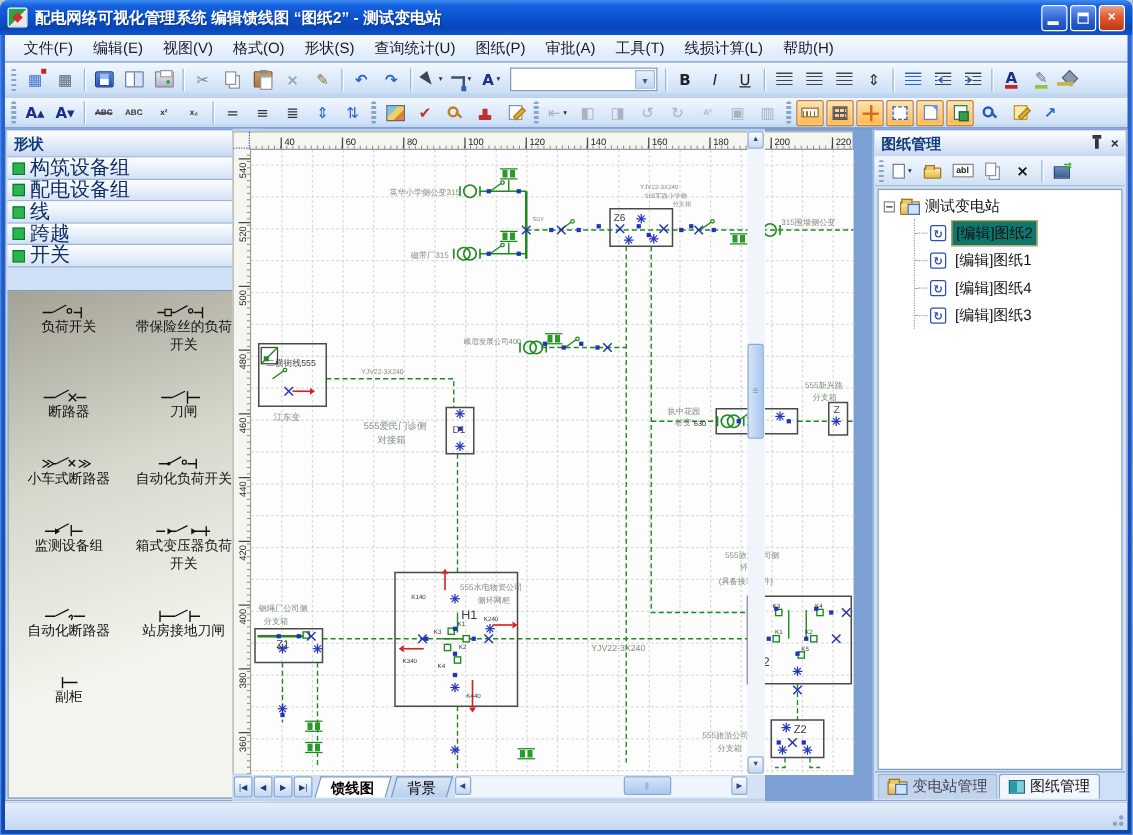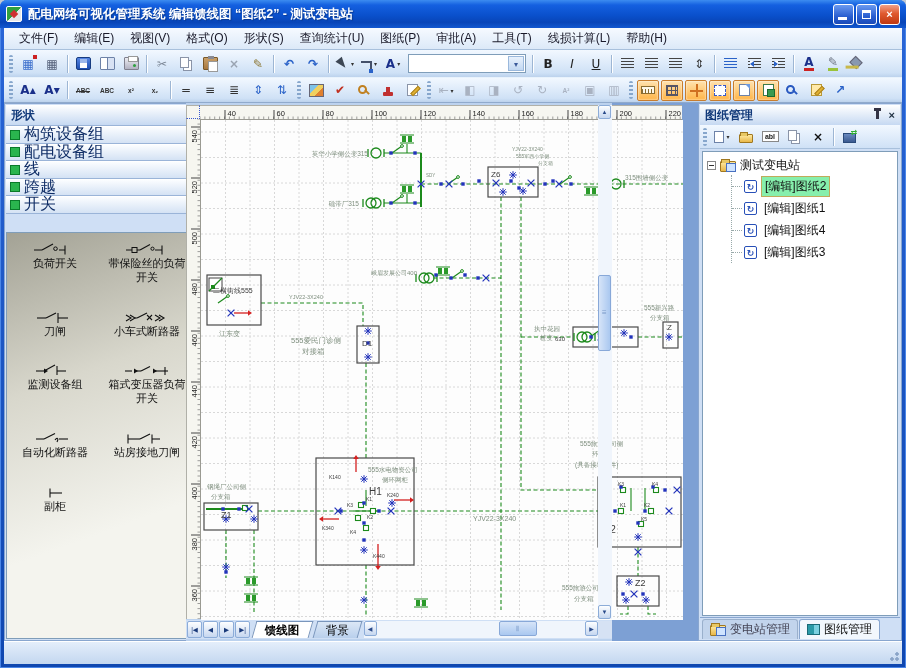--- a/index.html
+++ b/index.html
@@ -94,21 +94,21 @@
   #shapes-title{font-size:12px;font-weight:bold;color:#123a7a;flex:1;}
   .xclose{color:#234;font-size:11px;font-weight:bold;line-height:1;}
   #shape-cats{position:absolute;left:1px;top:22px;right:1px;}
   .cat{height:17.5px;background:linear-gradient(#fbfdff,#d4e2f4);border-bottom:1px solid #9ab4d8;border-top:1px solid #fff;display:flex;align-items:center;padding:0 4px;gap:4px;}
   .cat-ic{width:10px;height:10px;border:1px solid #0a7a2a;background-image:linear-gradient(#2ab54e,#2ab54e),repeating-linear-gradient(#0a7a2a 0 1px,transparent 1px 3px),repeating-linear-gradient(90deg,#0a7a2a 0 1px,transparent 1px 3px);background-color:#7fe09a;flex:none;}
   .cat-label{font-size:16px;color:#0f2d66;}
   #stencil{position:absolute;left:1px;top:128px;right:1px;bottom:1px;background:linear-gradient(160deg,#a3a295 0%,#d8d7cc 35%,#f4f4ee 70%);border:1px solid #7f9db9;overflow:hidden;}
   #stencil-grid{position:absolute;left:2px;top:4px;right:16px;display:grid;grid-template-columns:1fr 1fr;row-gap:20px;}
   .shape{display:flex;flex-direction:column;align-items:center;padding-top:4px;}
   .shape svg{display:block;}
-  .shape-label{font-size:11px;color:#111;text-align:center;line-height:1.25;max-width:82px;}
+  .shape-label{font-size:11px;color:#111;text-align:center;line-height:1.25;max-width:82px;font-family:Liberation Mono, monospace;}
   .vsb{position:absolute;right:1px;top:1px;bottom:1px;width:14px;background:#f0f5fc;border-left:1px solid #c0d0e8;}
   .sbarrow{position:absolute;left:0;width:13px;height:14px;background:linear-gradient(#fdfeff,#c6d7f0);border:1px solid #8cacd8;border-radius:2px;color:#2a4a8a;font-size:6px;display:flex;align-items:center;justify-content:center;}
   .sbthumb{position:absolute;left:0;width:13px;background:linear-gradient(90deg,#d6e4f8,#aac8f0);border:1px solid #88a8d8;border-radius:2px;}
   .sbthumb::after{content:"≡";color:#7a9ac8;font-size:8px;position:absolute;left:3px;top:50%;transform:translateY(-55%);}
   
   #canvas{position:absolute;left:182px;top:0;width:426px;height:538px;background:#bcd2ee;}
   #ruler-corner{position:absolute;left:0;top:2px;width:14px;height:14px;background:#f6f6f0;border:1px solid #b0b0a8;border-right:1px dotted #3a5ad0;border-bottom:1px dotted #3a5ad0;}
   #ruler-top{position:absolute;left:14px;top:2px;width:482px;height:14px;background:#f6f6f0;border-top:1px solid #b0b0a8;}
   #ruler-left{position:absolute;left:0;top:16px;width:14px;height:500px;background:#f6f6f0;border-left:1px solid #b0b0a8;}
   #draw{position:absolute;left:14px;top:16px;width:482px;height:500px;background:#fdfdfd;border:1px solid #9a9a92;}
@@ -131,21 +131,21 @@
   .ci-pin::before{content:"";position:absolute;left:-2px;top:-3px;width:7px;height:3px;background:#334;}
   #rp-toolbar{position:absolute;left:1px;top:21px;right:1px;height:24px;background:linear-gradient(#f2f8ff,#cfe1f6);border-bottom:1px solid #a8c0dc;display:flex;align-items:center;}
   #rp-tree{position:absolute;left:3px;top:47px;right:3px;bottom:24px;background:#fff;border:1px solid #7f9db9;overflow:hidden;padding:3px 0 0 4px;}
   .troot{display:flex;align-items:center;gap:4px;height:20px;font-size:12px;color:#111;}
   .expbox{width:9px;height:9px;border:1px solid #888;background:#fff;position:relative;flex:none;}
   .expbox::after{content:"";position:absolute;left:1px;top:3px;width:5px;height:1px;background:#333;}
   .tkids{margin-left:24px;border-left:1px dotted #9aa;padding-left:0;}
   .trow{display:flex;align-items:center;gap:4px;height:22px;font-size:12px;color:#111;position:relative;padding-left:12px;}
   .trow::before{content:"";position:absolute;left:0;top:11px;width:10px;border-top:1px dotted #9aa;}
   .trow .lbl{padding:1px 3px;}
-  .trow.sel .lbl{background:#86efac;border:1px solid #c0aa5a;}
+  .trow.sel .lbl{background:#0f766e;border:1px solid #c0aa5a;}
   .sheet-ic{width:13px;height:13px;background:#fff;border:1px solid #2850b8;border-radius:2px;position:relative;flex:none;color:#2850b8;font-size:9px;font-weight:bold;text-align:center;line-height:12px;}
   .folder-ic{width:16px;height:11px;background:linear-gradient(#ffe9a0,#e8b84a);border:1px solid #a07820;border-radius:1px;position:relative;flex:none;margin-top:2px;}
   .folder-ic::before{content:"";position:absolute;left:0;top:-3px;width:7px;height:3px;background:#e8c864;border:1px solid #a07820;border-bottom:none;}
   .folder-ic::after{content:"";position:absolute;right:-1px;bottom:-1px;width:8px;height:7px;background:#cfe4ff;border:1px solid #4870c0;}
   #rp-tabs{position:absolute;left:1px;bottom:1px;right:1px;height:22px;background:#cfdff5;border-top:1px solid #89a6cf;display:flex;align-items:flex-end;padding-left:2px;gap:1px;}
   .rtab{height:20px;display:flex;align-items:center;gap:4px;padding:0 7px;font-size:12px;border:1px solid #89a6cf;border-bottom:none;border-radius:3px 3px 0 0;}
   .rtab.active{background:#f2f7fd;color:#111;}
   .rtab.inactive{background:#c2d4ec;color:#445;border-color:#9ab0cc;}
   .book-ic{width:13px;height:11px;background:linear-gradient(90deg,#2a9aa8 50%,#7ad0e0 50%);border:1px solid #1a6a78;flex:none;}
   
@@ -445,39 +445,60 @@
                 <path d="M16 9L26 3.5" stroke="#111" stroke-width="1.1" fill="none"></path>
                 <path d="M31 9H38" stroke="#111" stroke-width="1.1" fill="none"></path>
                 <path d="M38 4.5V13.5" stroke="#111" stroke-width="1.1" fill="none"></path>
                 <circle cx="28.5" cy="7.7" r="1.6" stroke="#111" fill="none"></circle>
                 <rect x="8" y="6.5" width="5" height="5" stroke="#111" fill="none"></rect>
               </svg>
               <div class="shape-label">带保险丝的负荷开关</div>
             </div>
             <div class="shape">
               <svg width="46" height="16" viewBox="0 0 46 16">
+                <path d="M3 9H12" stroke="#111" stroke-width="1.1" fill="none"></path>
+                <path d="M12 9L23 3" stroke="#111" stroke-width="1.1" fill="none"></path>
+                <path d="M29 9H37" stroke="#111" stroke-width="1.1" fill="none"></path>
+                <path d="M23 6L29 12" stroke="#111" stroke-width="1.1" fill="none"></path>
+                <path d="M29 6L23 12" stroke="#111" stroke-width="1.1" fill="none"></path>
+              </svg>
+              <div class="shape-label">断路器</div>
+            </div>
+            <div class="shape">
+              <svg width="46" height="16" viewBox="0 0 46 16">
                 <path d="M5 9H14" stroke="#111" stroke-width="1.1" fill="none"></path>
                 <path d="M14 9L24 4" stroke="#111" stroke-width="1.1" fill="none"></path>
                 <path d="M26 4V14" stroke="#111" stroke-width="1.1" fill="none"></path>
                 <path d="M26 9H36" stroke="#111" stroke-width="1.1" fill="none"></path>
               </svg>
               <div class="shape-label">刀闸</div>
             </div>
             <div class="shape">
               <svg width="46" height="16" viewBox="0 0 46 16">
                 <path d="M2 6L7 9L2 12" stroke="#111" stroke-width="1.1" fill="none"></path>
                 <path d="M6 6L11 9L6 12" stroke="#111" stroke-width="1.1" fill="none"></path>
                 <path d="M11 9H13" stroke="#111" stroke-width="1.1" fill="none"></path>
                 <path d="M13 9L23 4" stroke="#111" stroke-width="1.1" fill="none"></path>
                 <path d="M23 6L28 11" stroke="#111" stroke-width="1.1" fill="none"></path>
                 <path d="M28 6L23 11" stroke="#111" stroke-width="1.1" fill="none"></path>
                 <path d="M31 6L36 9L31 12" stroke="#111" stroke-width="1.1" fill="none"></path>
                 <path d="M35 6L40 9L35 12" stroke="#111" stroke-width="1.1" fill="none"></path>
               </svg>
               <div class="shape-label">小车式断路器</div>
+            </div>
+            <div class="shape">
+              <svg width="46" height="16" viewBox="0 0 46 16">
+                <path d="M3 9H11" stroke="#111" stroke-width="1.1" fill="none"></path>
+                <path d="M11 9L21 3.5" stroke="#111" stroke-width="1.1" fill="none"></path>
+                <path d="M26 9H33" stroke="#111" stroke-width="1.1" fill="none"></path>
+                <path d="M33 5V13" stroke="#111" stroke-width="1.1" fill="none"></path>
+                <circle cx="23.5" cy="7.7" r="1.6" stroke="#111" fill="none"></circle>
+                <circle cx="11" cy="9" r="1.4" fill="#111"></circle>
+              </svg>
+              <div class="shape-label">自动化负荷开关</div>
             </div>
             <div class="shape">
               <svg width="46" height="16" viewBox="0 0 46 16">
                 <path d="M4 9H12" stroke="#111" stroke-width="1.1" fill="none"></path>
                 <path d="M12 9L23 3" stroke="#111" stroke-width="1.1" fill="none"></path>
                 <path d="M25 4V13" stroke="#111" stroke-width="1.1" fill="none"></path>
                 <path d="M25 9H34" stroke="#111" stroke-width="1.1" fill="none"></path>
                 <path d="M12 6.5L16 9L12 11.5Z" fill="#111"></path>
               </svg>
               <div class="shape-label">监测设备组</div>

